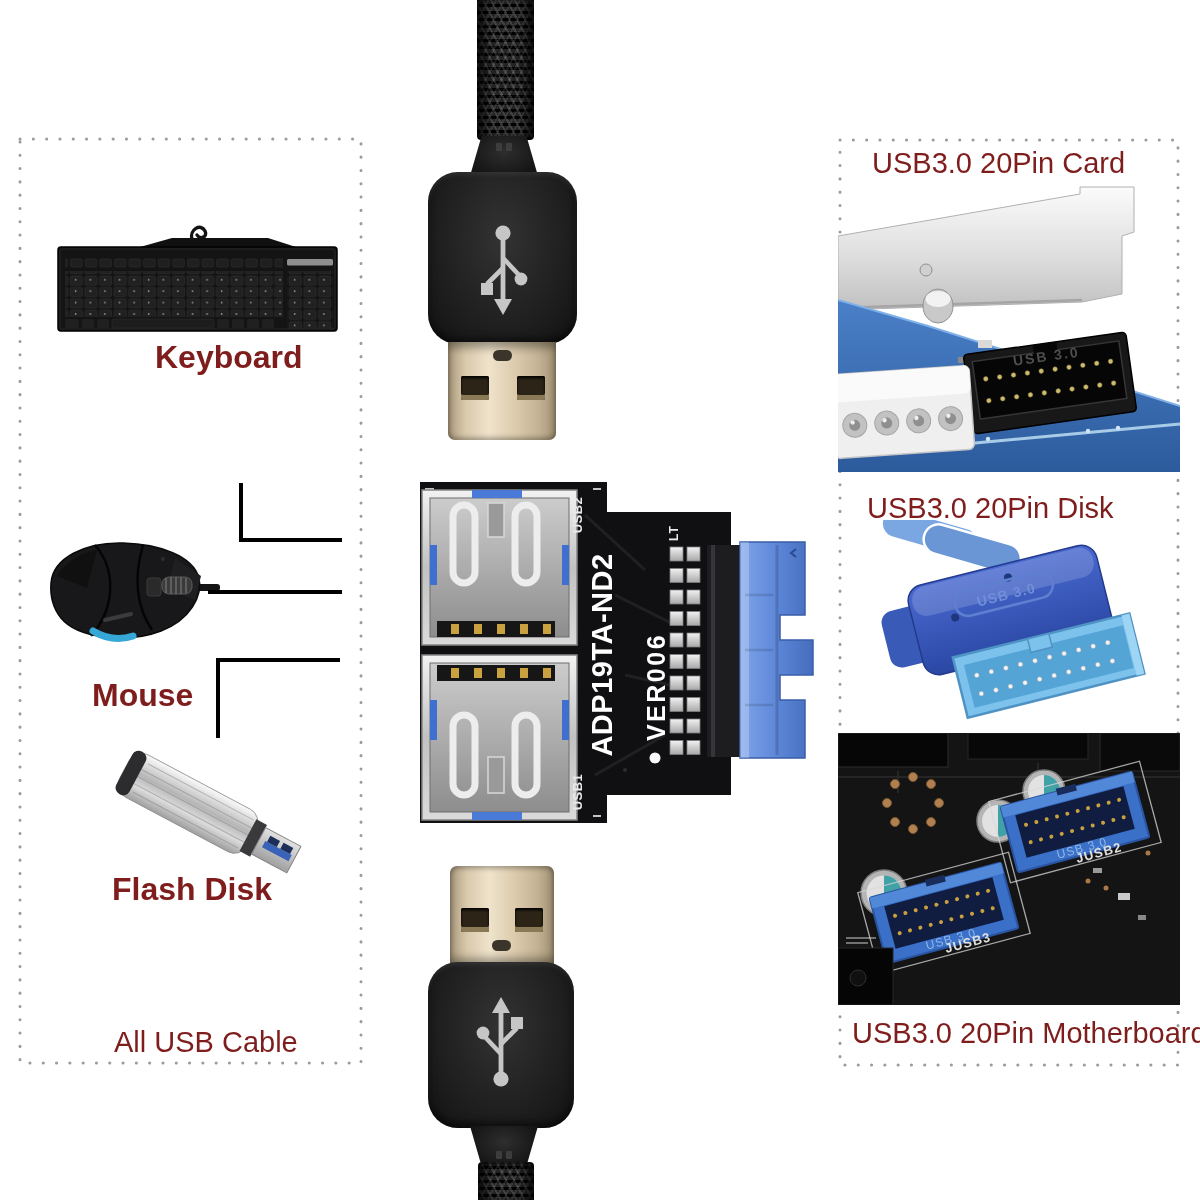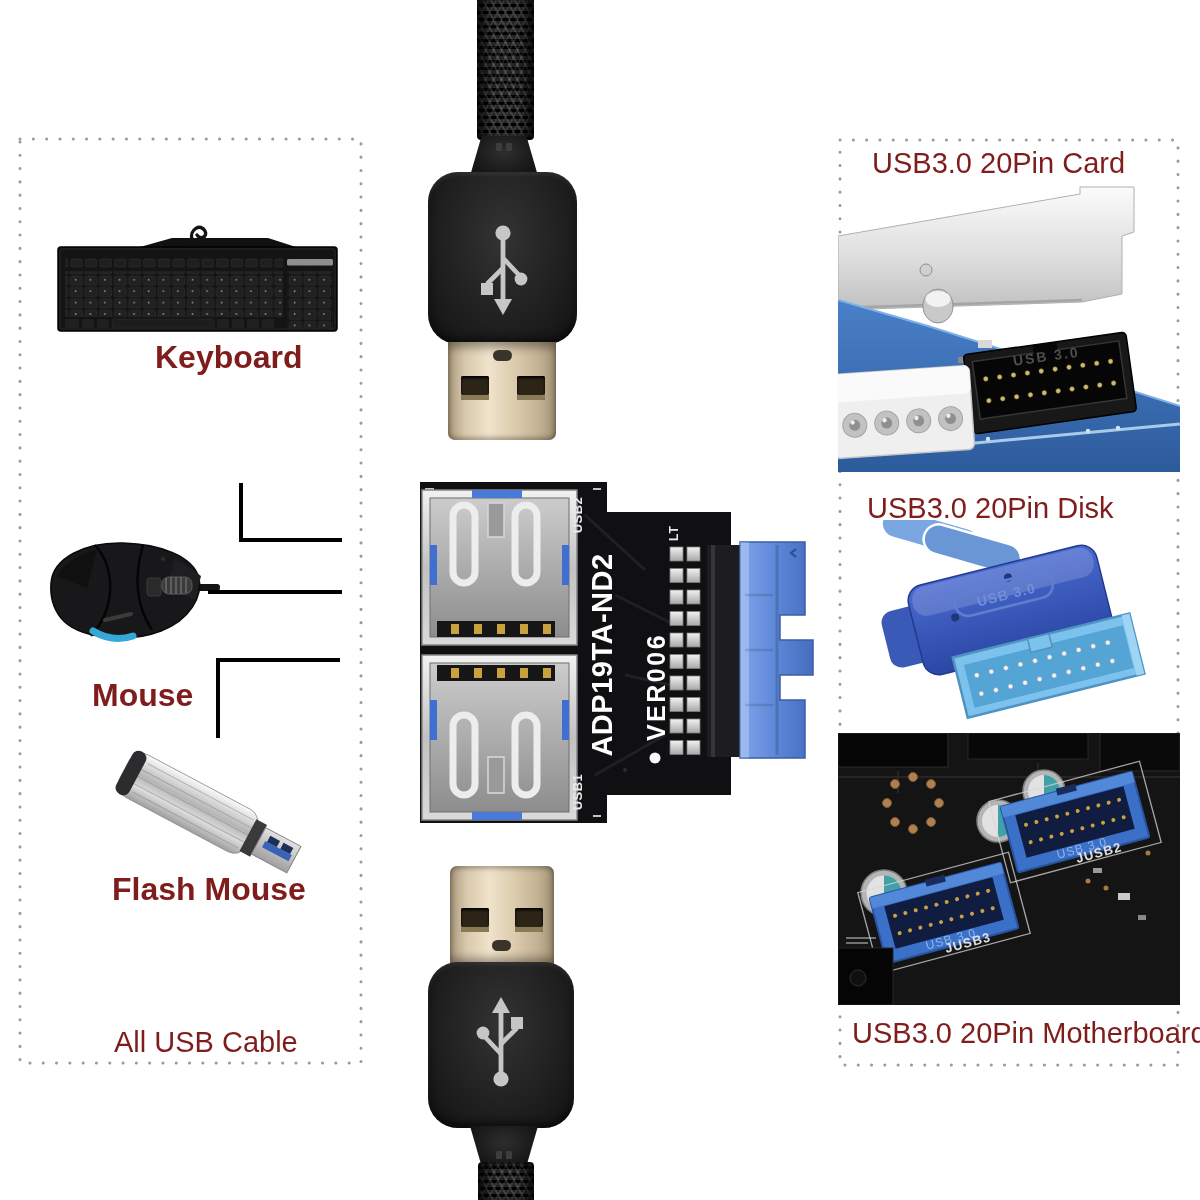--- a/index.html
+++ b/index.html
@@ -121,21 +121,21 @@
       <rect x="-80" y="-24" width="15" height="48" rx="7" fill="#2c2c2e"></rect>
       <rect x="60" y="-18" width="12" height="36" fill="#3a3a3c"></rect>
       <g>
         <rect x="72" y="-15" width="40" height="30" fill="url(#fdPlug)" stroke="#828282" stroke-width="1"></rect>
         <rect x="78" y="-3" width="30" height="7" fill="#2a58b8" opacity="0.9"></rect>
         <rect x="80" y="-10" width="11" height="7" fill="#1c2f58"></rect>
         <rect x="95" y="-10" width="11" height="7" fill="#1c2f58"></rect>
       </g>
     </g>
   </svg>
-  <div class="lbl lbl-bold" style="left:112px;top:872px;">Flash Mouse</div>
+  <div class="lbl lbl-bold" style="left:112px;top:872px;">Flash Disk</div>
 
   <div class="lbl lbl-big" style="left:114px;top:1027px;">All USB Cable</div>
 
   <div class="line" style="left:239px;top:483px;width:4px;height:59px;"></div>
   <div class="line" style="left:239px;top:538px;width:103px;height:4px;"></div>
   <div class="line" style="left:208px;top:590px;width:134px;height:4px;"></div>
   <div class="line" style="left:216px;top:658px;width:124px;height:4px;"></div>
   <div class="line" style="left:216px;top:658px;width:4px;height:80px;"></div>
 
   <div class="braid" style="left:477px;top:-4px;width:57px;height:144px;"></div>

